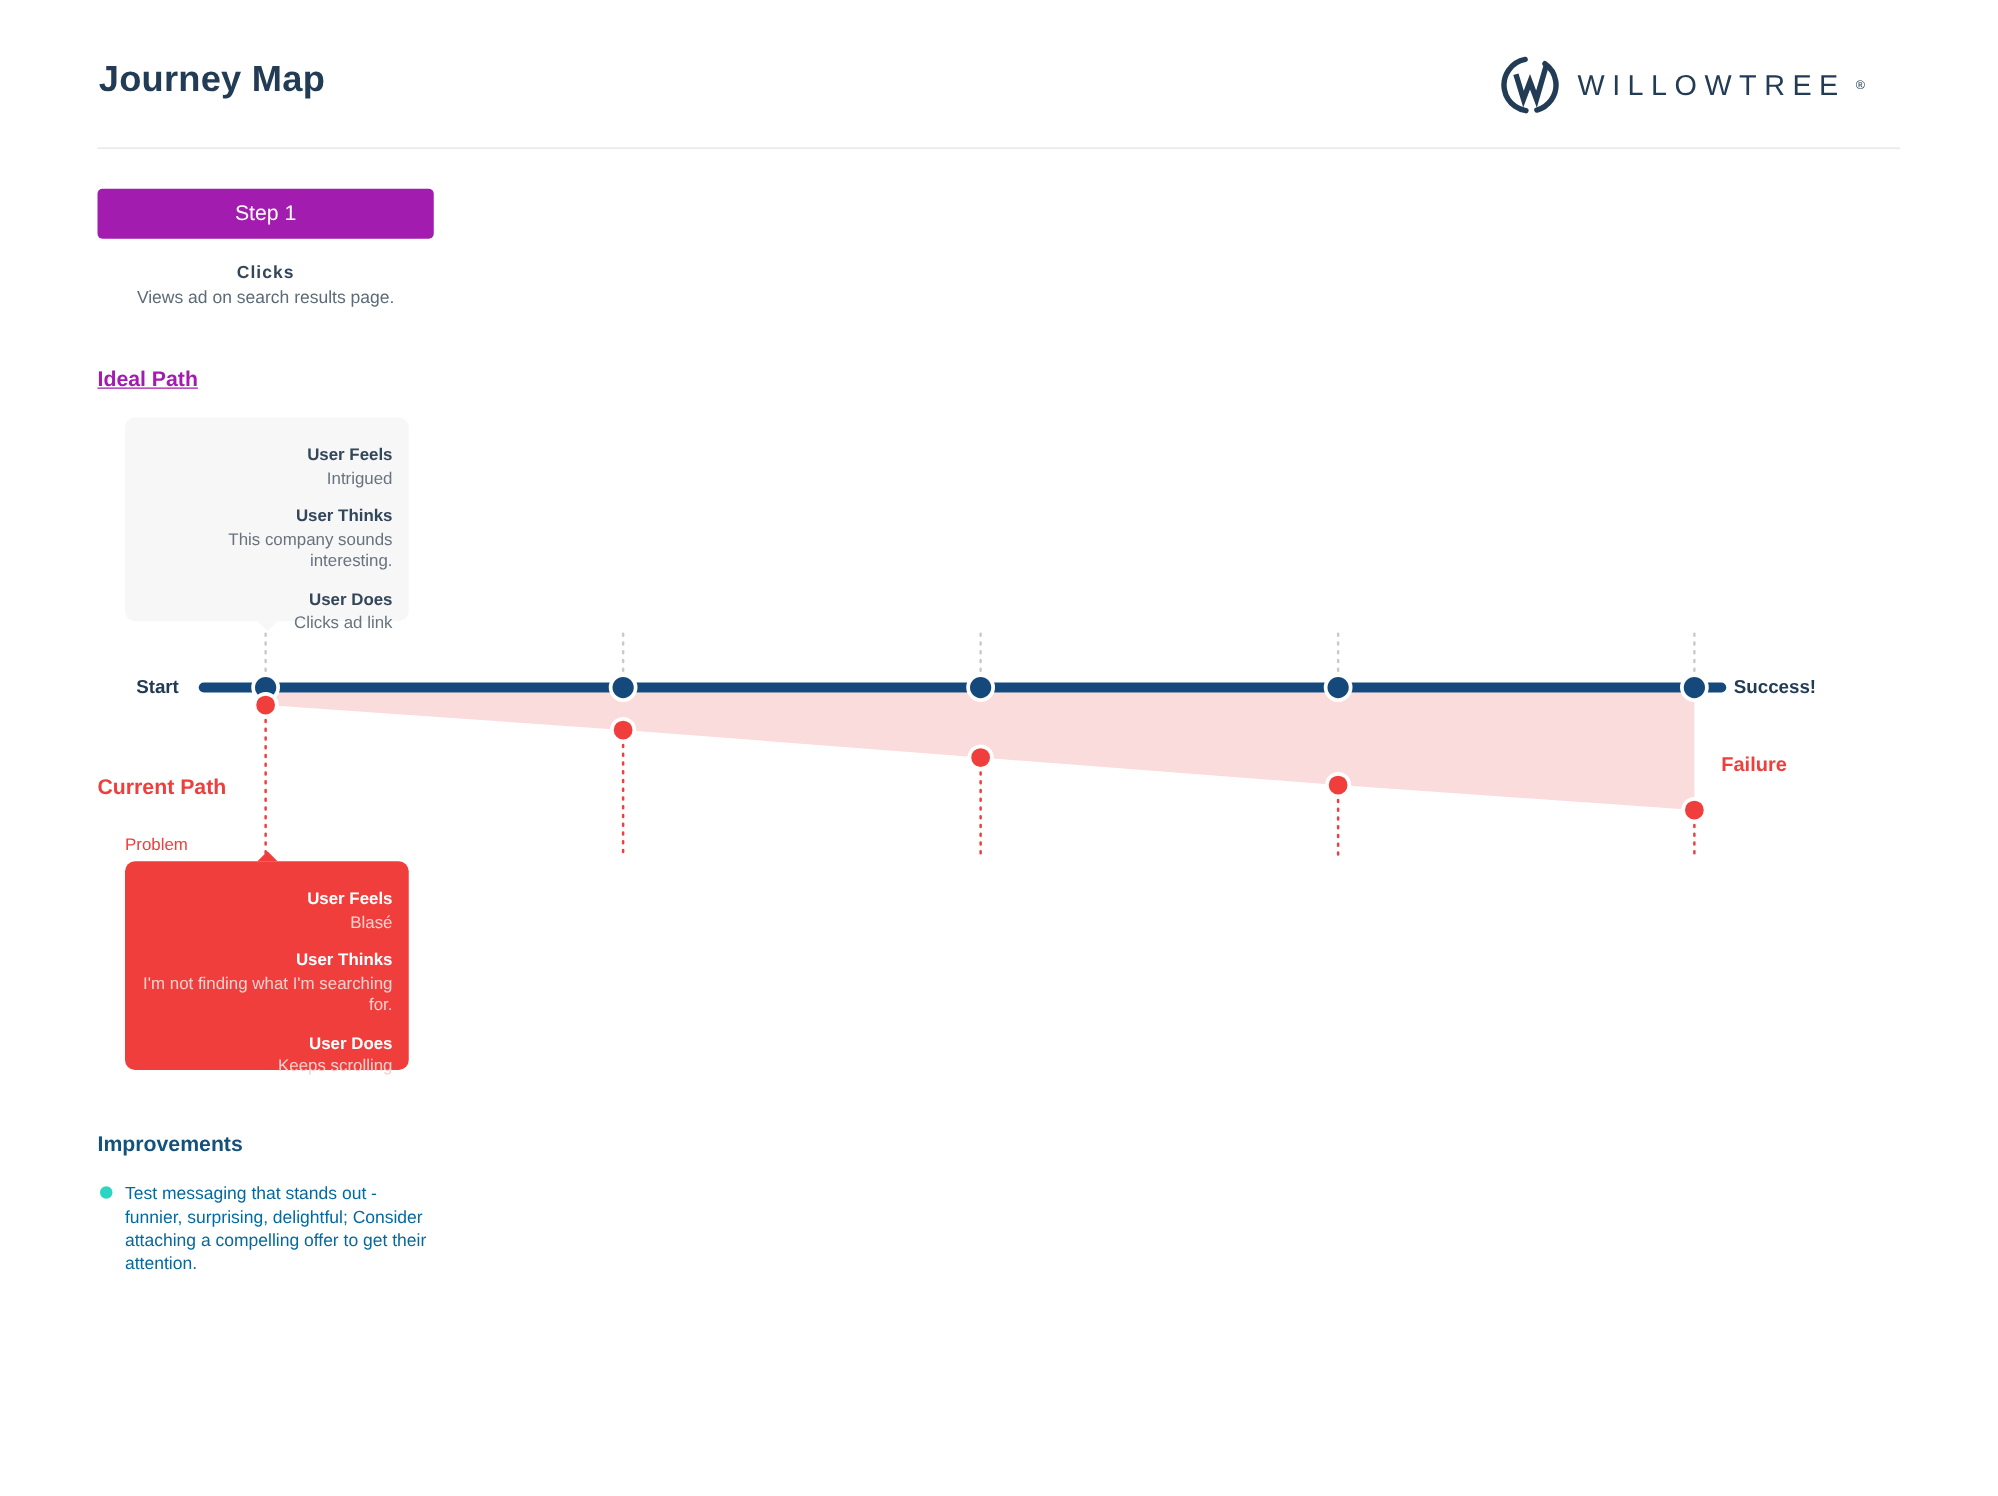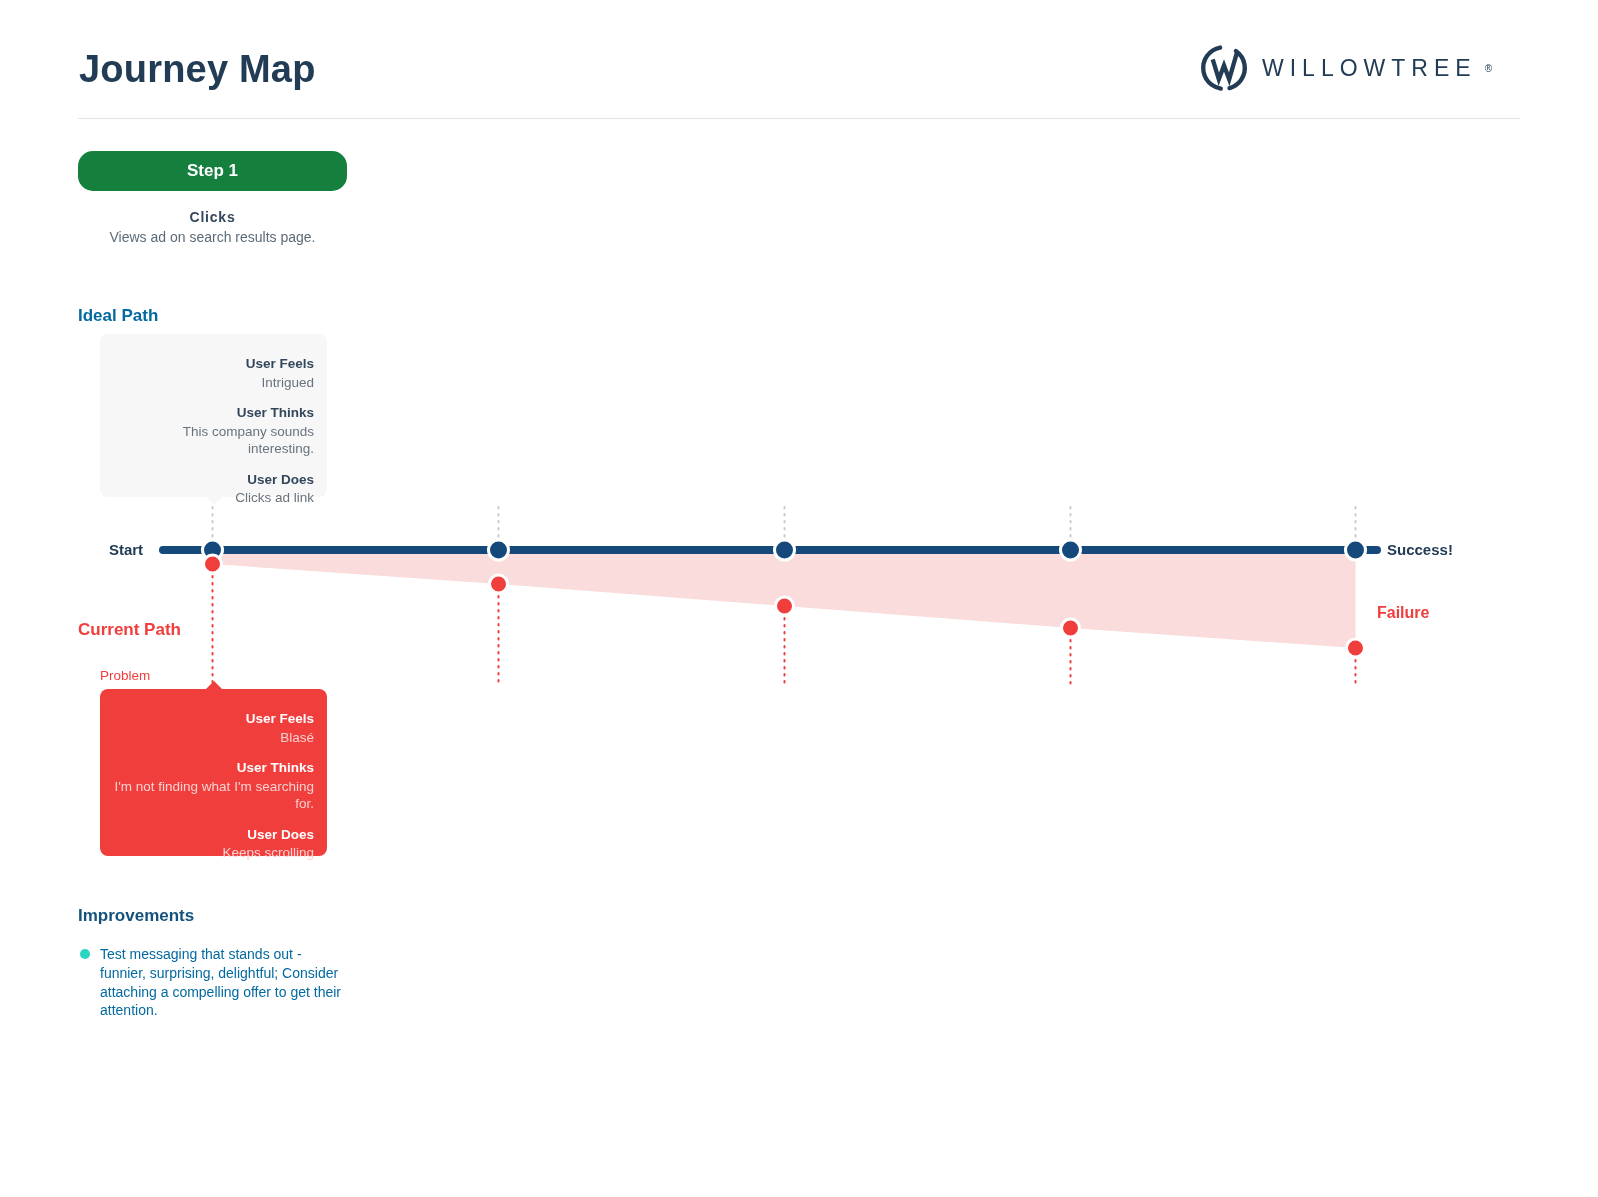--- a/index.html
+++ b/index.html
@@ -9,49 +9,49 @@
     position: relative;
     width: 1598px;
     height: 1197px;
     background: #ffffff;
     overflow: hidden;
   }
 
   
   .page-title {
     position: absolute; left: 79px; top: 48px;
-    font-size: 38px; font-weight: bold; color: #223C55; letter-spacing: 0.2px;
+    font-size: 29px; font-weight: bold; color: #223C55; letter-spacing: 0.2px;
   }
   .brand {
     position: absolute; right: 106px; top: 42px;
     display: flex; align-items: center; gap: 12px;
   }
   .brand-name {
     font-size: 23px; letter-spacing: 6px; color: #223C55; font-weight: 500;
   }
   .brand-reg { font-size: 10px; color: #223C55; vertical-align: super; margin-left: -4px; }
   .divider {
     position: absolute; left: 78px; top: 118px; width: 1442px; height: 1px;
     background: #e4e4e4;
   }
 
   
   .section-label { position: absolute; font-weight: bold; font-size: 17px; }
-  .ideal-path-label   { left: 78px; top: 306px;  color: #0369a1; }
+  .ideal-path-label   { left: 78px; top: 294px;  color: #a21caf; text-decoration: underline; }
   .current-path-label { left: 78px; top: 620px;  color: #EF3E3C; }
   .improvements-label { left: 78px; top: 906px;  color: #14527E; }
 
   
   .col { position: absolute; top: 0; width: 269px; height: 1197px; }
   .c0 { left: 78px; }
 
   .step-btn {
     position: absolute; left: 0; top: 151px; width: 269px; height: 40px;
-    background: #15803d; border-radius: 15px;
-    color: #ffffff; font-weight: bold; font-size: 17px;
+    background: #a21caf; border-radius: 4px;
+    color: #ffffff; font-weight: normal; font-size: 17px;
     display: flex; align-items: center; justify-content: center;
   }
   .action-label {
     position: absolute; left: 0; top: 209px; width: 269px;
     text-align: center; font-weight: bold; font-size: 14px; color: #33475B;
     letter-spacing: 0.8px;
   }
   .action-text {
     position: absolute; left: 0; top: 229px; width: 269px;
     text-align: center; font-size: 14px; color: #5C6B77;

